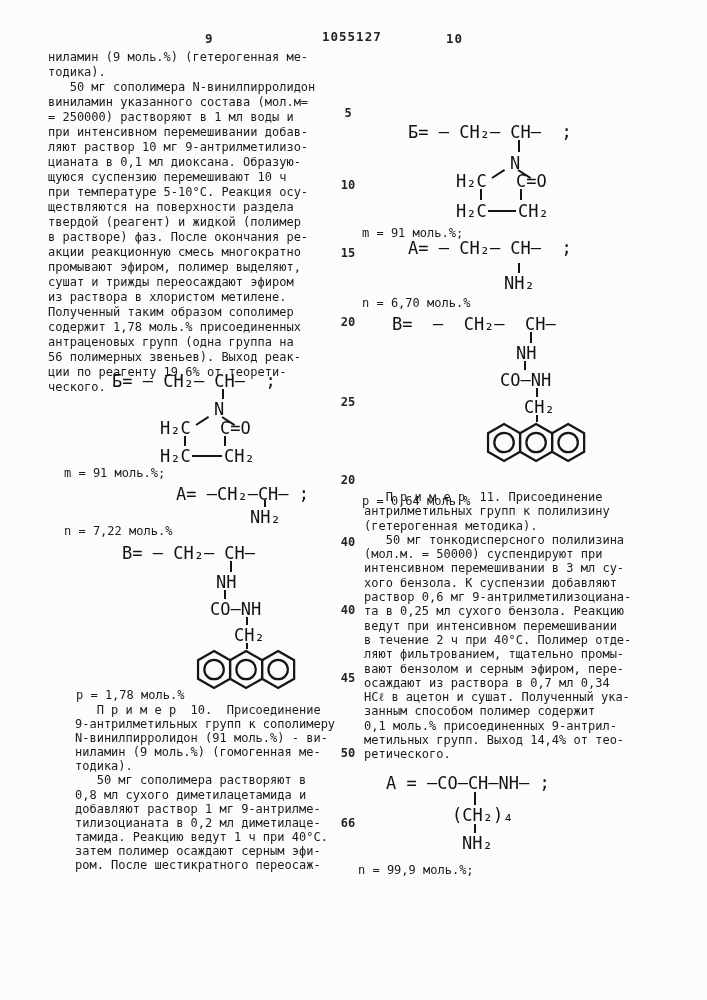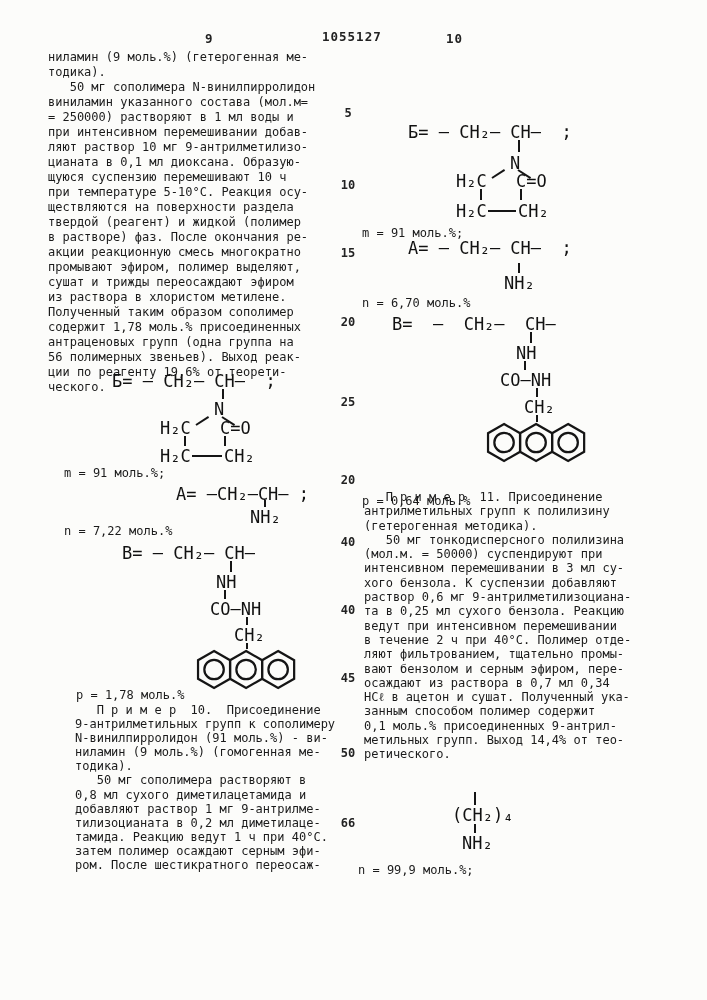--- a/index.html
+++ b/index.html
@@ -164,19 +164,20 @@
 в течение 2 ч при 40°С. Полимер отде-
 ляют фильтрованием, тщательно промы-
 вают бензолом и серным эфиром, пере-
 осаждают из раствора в 0,7 мл 0,34
 HCℓ в ацетон и сушат. Полученный ука-
 занным способом полимер содержит
 0,1 моль.% присоединенных 9-антрил-
 метильных групп. Выход 14,4% от тео-
 ретического.</div>
 
+  <span class="fm" style="left:386px;top:773px">A = —CO—CH—NH— ;</span>
   <div class="bv" style="left:474px;top:792px;height:13px"></div>
   <span class="fm" style="left:452px;top:805px">(CH₂)₄</span>
   <div class="bv" style="left:474px;top:824px;height:9px"></div>
   <span class="fm" style="left:462px;top:833px">NH₂</span>
   <div class="bt" style="left:358px;top:863px">n = 99,9 моль.%;</div>
 
 </div>
 
 </body></html>

